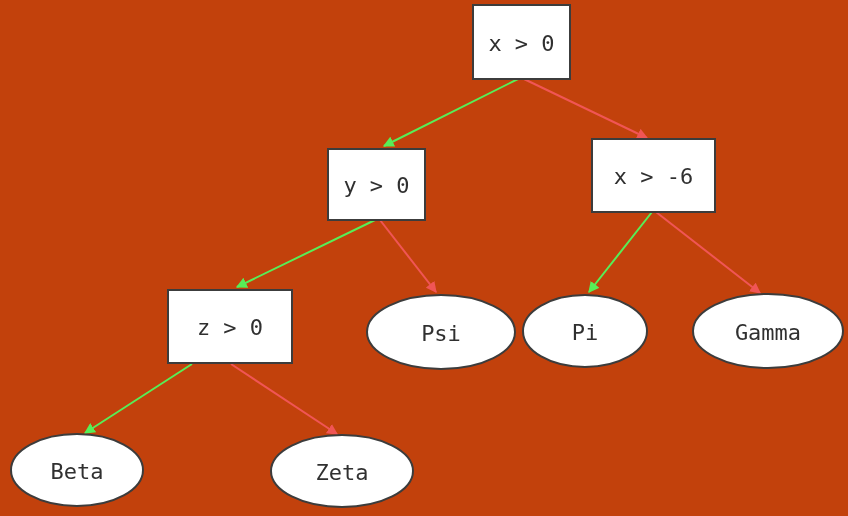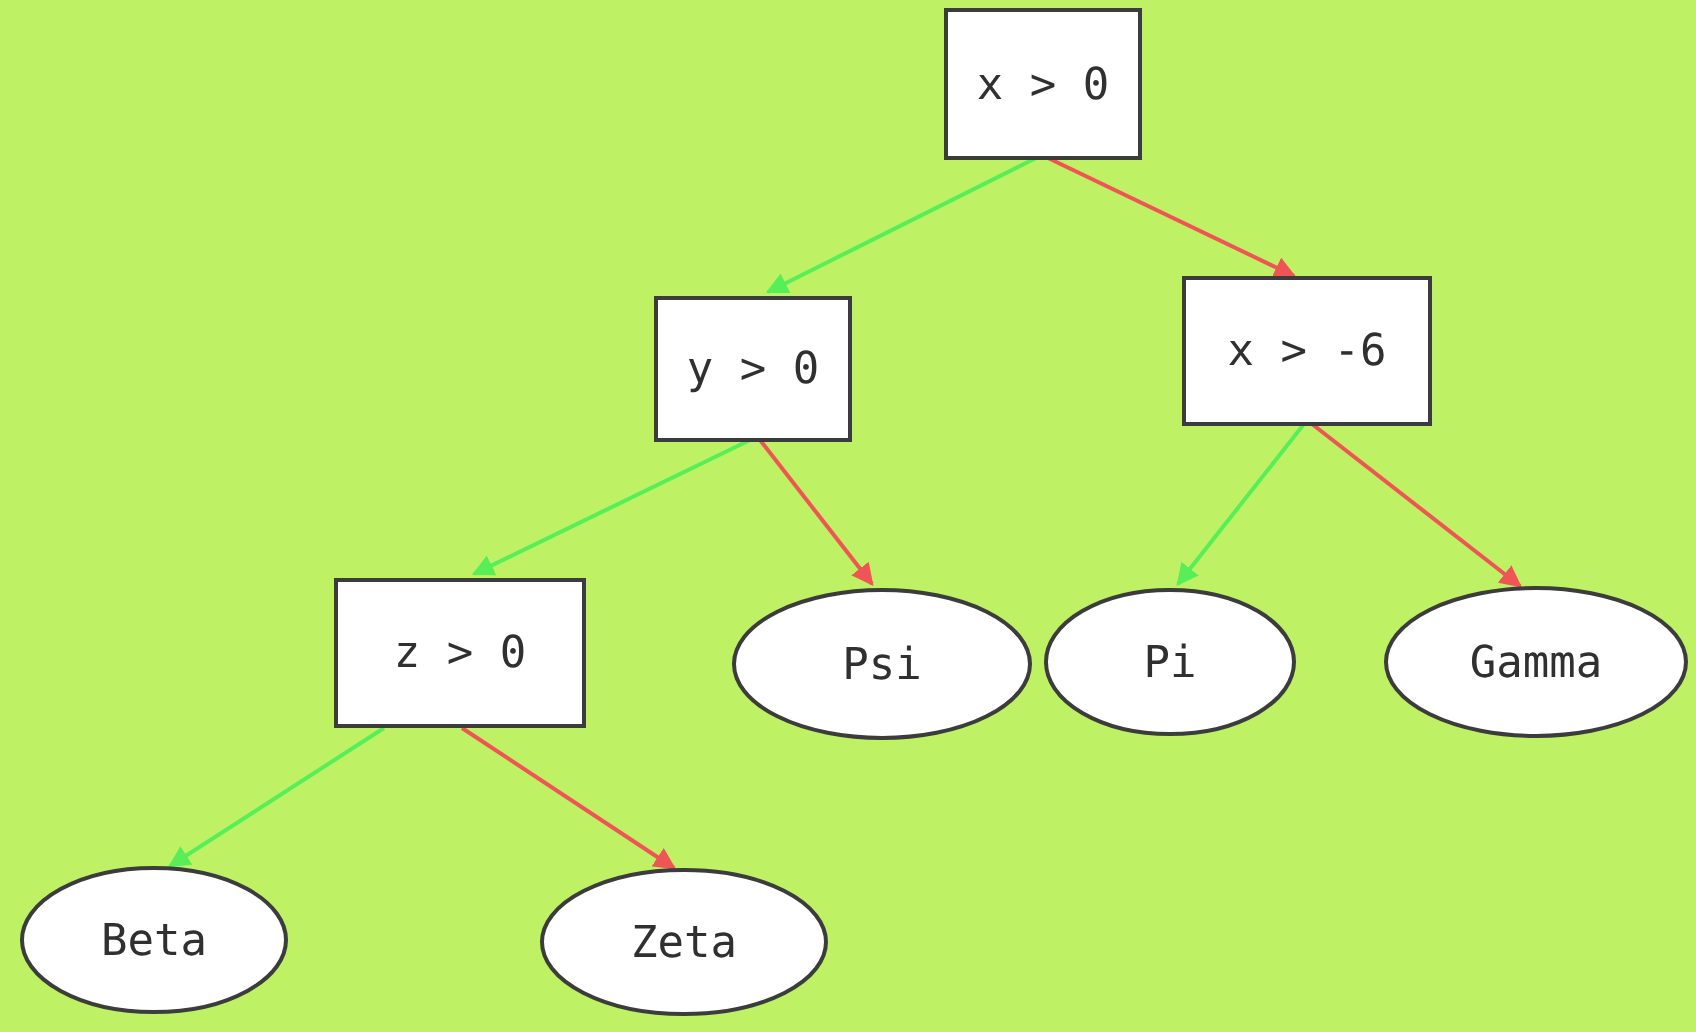--- a/index.html
+++ b/index.html
@@ -4,21 +4,21 @@
 <style>
   html, body {
     margin: 0;
     padding: 0;
     background: #ffffff;
   }
   .canvas {
     position: relative;
     width: 848px;
     height: 516px;
-    background: #bef264;
+    background: #c2410c;
     overflow: hidden;
   }
   svg { display: block; }
   .node-shape {
     fill: #ffffff;
     stroke-width: 2;
   }
   .edge-line {
     stroke-width: 2;
     fill: none;

